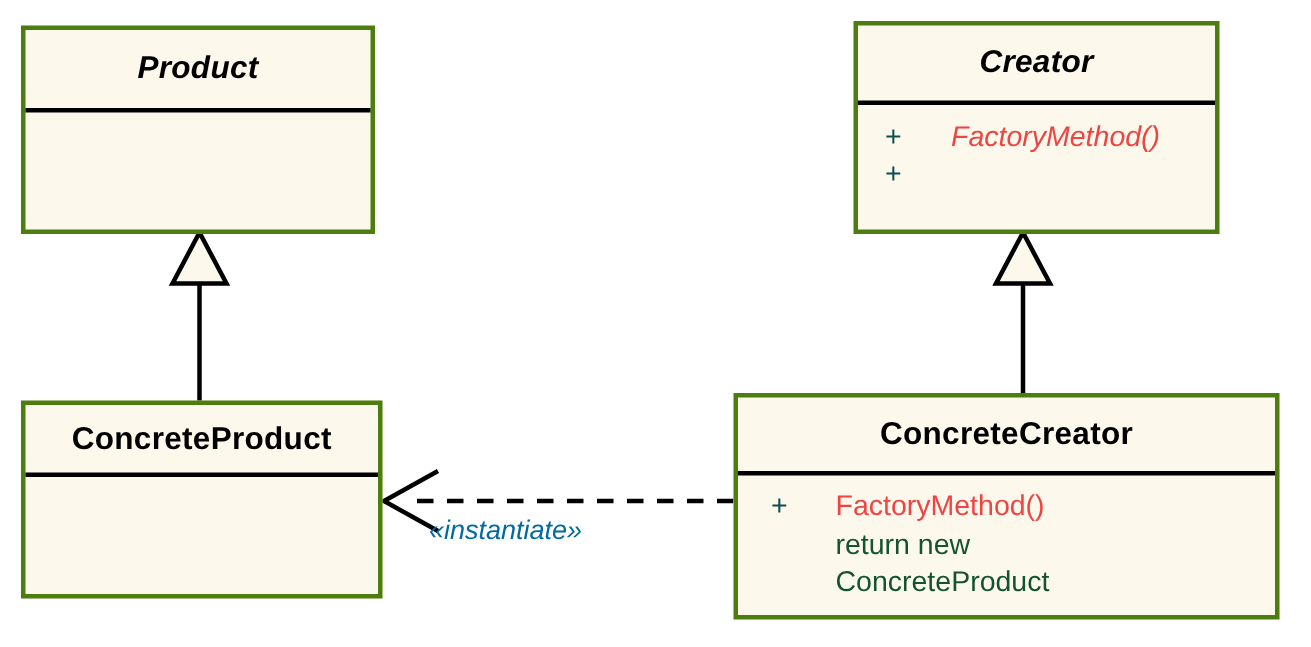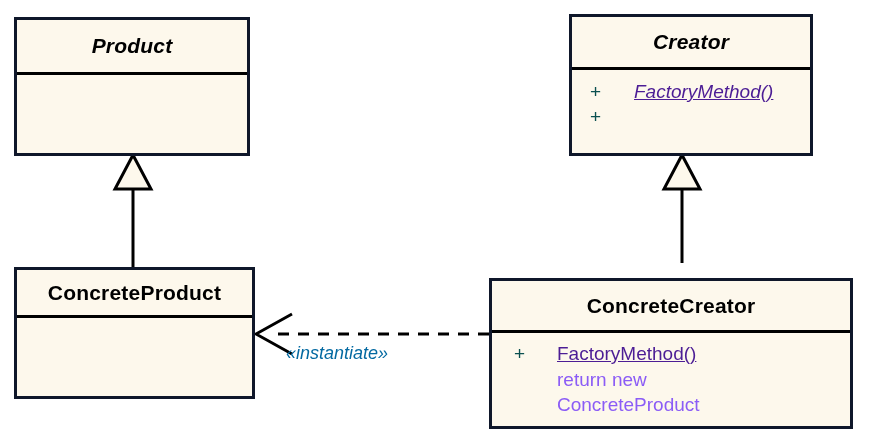--- a/index.html
+++ b/index.html
@@ -12,21 +12,21 @@
     position: relative;
     width: 874px;
     height: 431px;
     background: #ffffff;
     overflow: hidden;
     font-family: "Liberation Sans", sans-serif;
   }
   .uml-class {
     position: absolute;
     background: #fdf8ec;
-    border: 3px solid #0f172a;
+    border: 3px solid #4d7c0f;
     box-sizing: border-box;
     display: flex;
     flex-direction: column;
   }
   .class-title {
     box-sizing: border-box;
     display: flex;
     align-items: center;
     justify-content: center;
     color: #000000;
@@ -51,28 +51,27 @@
     display: flex;
     align-items: baseline;
     color: #0b5050;
     white-space: nowrap;
   }
   .member-vis {
     color: #0b5050;
     font-weight: normal;
   }
   .member-name {
-    color: #4c1d95;
-    text-decoration: underline;
+    color: #ef4444;
   }
   .member-name.italic {
     font-style: italic;
   }
   .note-line {
-    color: #8b5cf6;
+    color: #14532d;
     white-space: nowrap;
   }
 
   
   #class-product {
     left: 14px; top: 17px; width: 236px; height: 139px;
   }
   #class-product .class-title { height: 52px; font-size: 21px; }
 
   #class-creator {
@@ -82,21 +81,21 @@
   #class-creator .class-body { padding: 9px 0 0 18px; }
   #class-creator .member-row { font-size: 19px; line-height: 25px; }
   #class-creator .member-vis { width: 44px; display: inline-block; }
 
   #class-concreteproduct {
     left: 14px; top: 267px; width: 241px; height: 132px;
   }
   #class-concreteproduct .class-title { height: 45px; font-size: 21px; }
 
   #class-concretecreator {
-    left: 489px; top: 278px; width: 364px; height: 151px;
+    left: 489px; top: 262px; width: 364px; height: 151px;
   }
   #class-concretecreator .class-title { height: 49px; font-size: 21px; }
   #class-concretecreator .class-body { padding: 8px 0 0 22px; }
   #class-concretecreator .member-row { font-size: 19px; line-height: 26px; }
   #class-concretecreator .member-vis { width: 43px; display: inline-block; }
   #class-concretecreator .note-line { font-size: 19px; line-height: 25px; padding-left: 43px; }
 
   
   .connector-svg {
     position: absolute;

